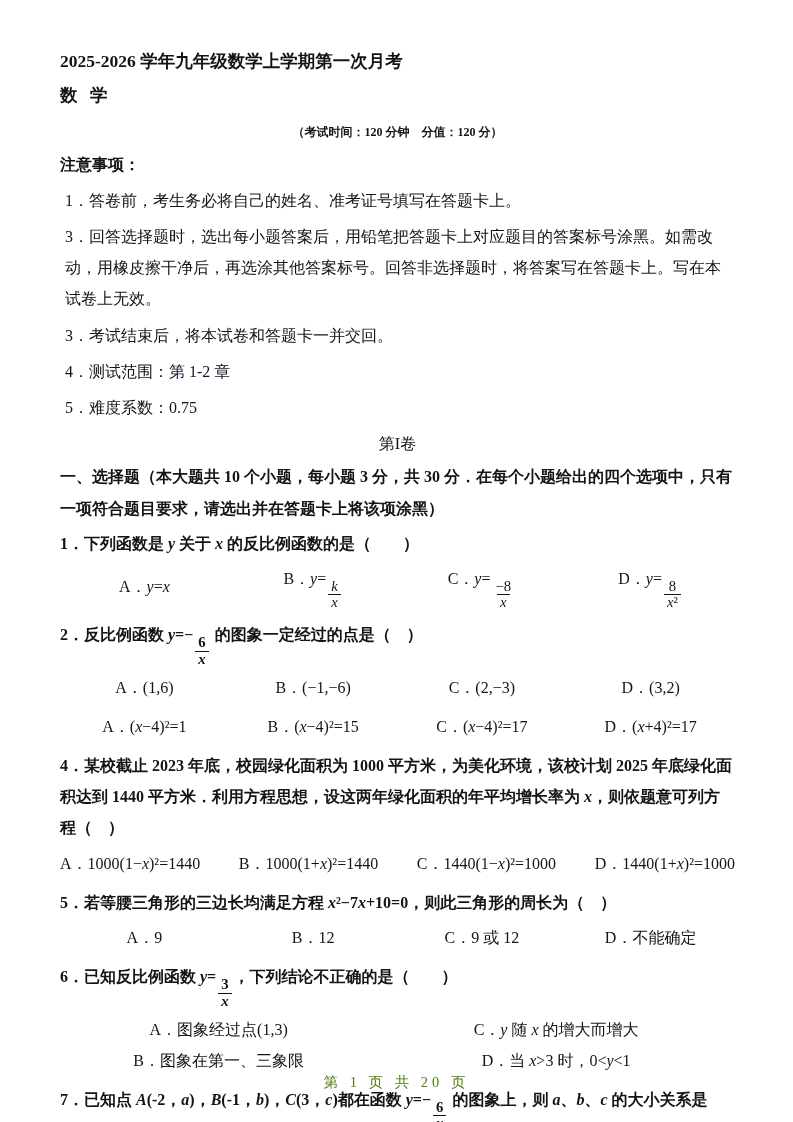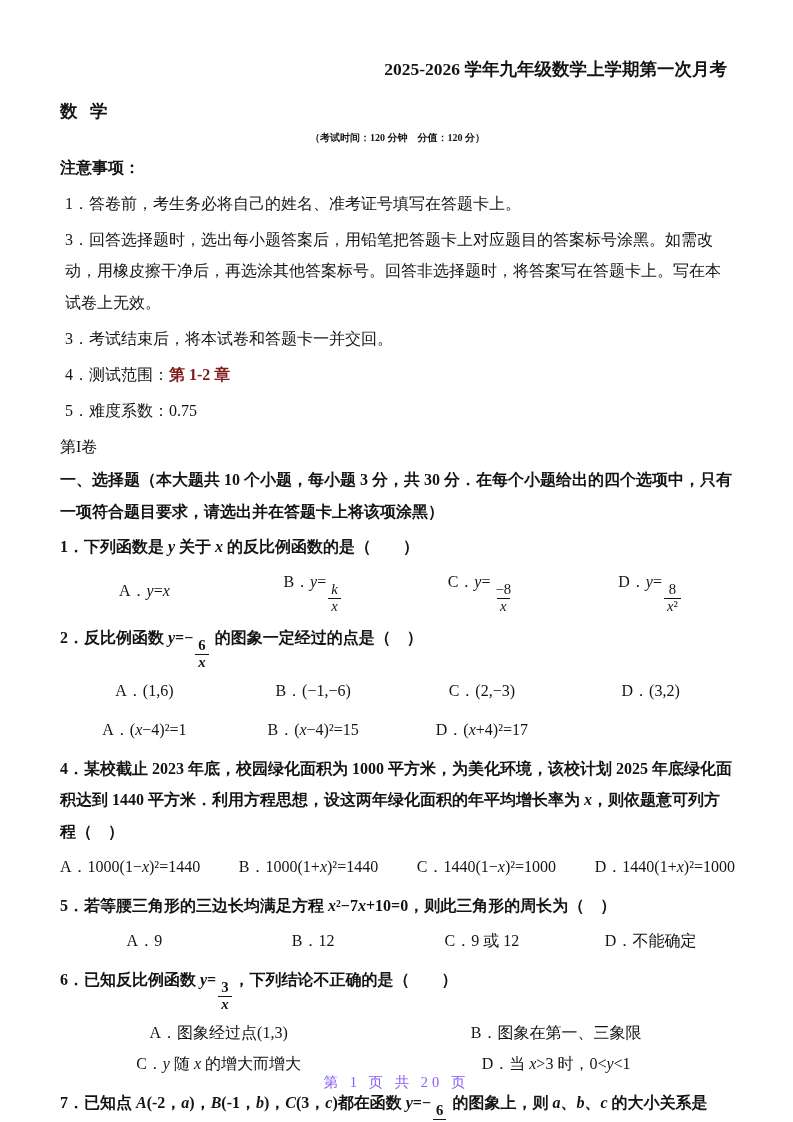--- a/index.html
+++ b/index.html
@@ -2,40 +2,40 @@
 <html><head>
 <meta charset="utf-8">
 <style>
   html,body{margin:0;padding:0;background:#ffffff;}
   body{
     width:793px;height:1122px;box-sizing:border-box;position:relative;
     padding:44px 58px 0 60px;overflow:hidden;color:#141414;
     font-family:"Liberation Serif","DejaVu Serif",serif;
     font-size:16px;line-height:1.95;
   }
-  .doc-title{text-align:right;font-weight:700;font-size:17.5px;margin:8px;}
+  .doc-title{text-align:left;font-weight:700;font-size:17.5px;margin:0;}
   .subject{font-weight:700;font-size:17.5px;margin:0;letter-spacing:4px;}
-  .exam-info{text-align:center;font-weight:700;font-size:10px;margin:0 0 4px;}
+  .exam-info{text-align:center;font-weight:700;font-size:12px;margin:9px 0 4px;}
   .notice-heading{font-weight:700;margin:0;}
   p.notice{margin:5px;}
-  .red{color:#7f1d1d;font-weight:700;}
-  .section-title{text-align:left;margin:2px 0;}
+  .red{color:#0f172a;font-weight:400;}
+  .section-title{text-align:center;margin:2px 0;}
   .section-intro{font-weight:700;margin:0 0 4px;}
   .question{margin-top:4px;}
   .stem{margin:0;font-weight:bold;}
   .options{display:grid;grid-template-columns:repeat(4,1fr);margin:4px 0 8px;align-items:center;text-align:center;}
   .options.tight{grid-template-columns:auto auto auto auto;justify-content:space-between;}
   .options.cols-2{grid-template-columns:47% 53%;}
   .option{white-space:nowrap;}
   .math{font-family:"Liberation Serif","DejaVu Serif",serif;}
   .math i{font-style:italic;font-family:inherit;}
   .frac{display:inline-flex;flex-direction:column;align-items:center;vertical-align:-0.45em;line-height:1.08;margin:0 2px;font-size:0.92em;}
   .frac .num{display:block;padding:0 3px;}
   .frac .den{display:block;border-top:1px solid #141414;padding:0 3px;}
-  .footer{position:absolute;left:0;right:0;bottom:26px;text-align:center;font-size:14.5px;letter-spacing:4px;color:#8b5cf6;}
+  .footer{position:absolute;left:0;right:0;bottom:26px;text-align:center;font-size:14.5px;letter-spacing:4px;color:#4d7c0f;}
 </style>
 </head>
 <body>
 
 <header>
   <p class="doc-title">2025-2026 学年九年级数学上学期第一次月考</p>
   <p class="subject">数 学</p>
   <p class="exam-info">（考试时间：120 分钟　分值：120 分）</p>
 </header>
 
@@ -81,20 +81,21 @@
       <span class="option">B．<span class="math">(−1,−6)</span></span>
       <span class="option">C．<span class="math">(2,−3)</span></span>
       <span class="option">D．<span class="math">(3,2)</span></span>
     </div>
   </div>
 
   <div class="question">
     <div class="options">
       <span class="option">A．<span class="math">(<i>x</i>−4)²=1</span></span>
       <span class="option">B．<span class="math">(<i>x</i>−4)²=15</span></span>
+      <span class="option">C．<span class="math">(<i>x</i>−4)²=17</span></span>
       <span class="option">D．<span class="math">(<i>x</i>+4)²=17</span></span>
     </div>
   </div>
 
   <div class="question">
     <p class="stem">4．某校截止 2023 年底，校园绿化面积为 1000 平方米，为美化环境，该校计划 2025 年底绿化面积达到 1440 平方米．利用方程思想，设这两年绿化面积的年平均增长率为 <span class="math"><i>x</i></span>，则依题意可列方程（　）</p>
     <div class="options tight">
       <span class="option">A．<span class="math">1000(1−<i>x</i>)²=1440</span></span>
       <span class="option">B．<span class="math">1000(1+<i>x</i>)²=1440</span></span>
       <span class="option">C．<span class="math">1440(1−<i>x</i>)²=1000</span></span>
@@ -112,22 +113,22 @@
     </div>
   </div>
 
   <div class="question">
     <p class="stem">6．已知反比例函数 <span class="math"><i>y</i>=<span class="frac">
             <span class="num">3</span>
             <span class="den"><i>x</i></span>
           </span></span>，下列结论不正确的是（　　）</p>
     <div class="options cols-2">
       <span class="option">A．图象经过点<span class="math">(1,3)</span></span>
+      <span class="option">C．<span class="math"><i>y</i></span> 随 <span class="math"><i>x</i></span> 的增大而增大</span>
       <span class="option">B．图象在第一、三象限</span>
-      <span class="option">C．<span class="math"><i>y</i></span> 随 <span class="math"><i>x</i></span> 的增大而增大</span>
       <span class="option">D．当 <span class="math"><i>x</i>&gt;3</span> 时，<span class="math">0&lt;<i>y</i>&lt;1</span></span>
     </div>
   </div>
 
   <div class="question">
     <p class="stem">7．已知点 <span class="math"><i>A</i></span>(-2，<span class="math"><i>a</i></span>)，<span class="math"><i>B</i></span>(-1，<span class="math"><i>b</i></span>)，<span class="math"><i>C</i></span>(3，<span class="math"><i>c</i></span>)都在函数 <span class="math"><i>y</i>=−<span class="frac">
             <span class="num">6</span>
             <span class="den"><i>x</i></span>
           </span></span> 的图象上，则 <span class="math"><i>a</i></span>、<span class="math"><i>b</i></span>、<span class="math"><i>c</i></span> 的大小关系是（　）</p>
   </div>

